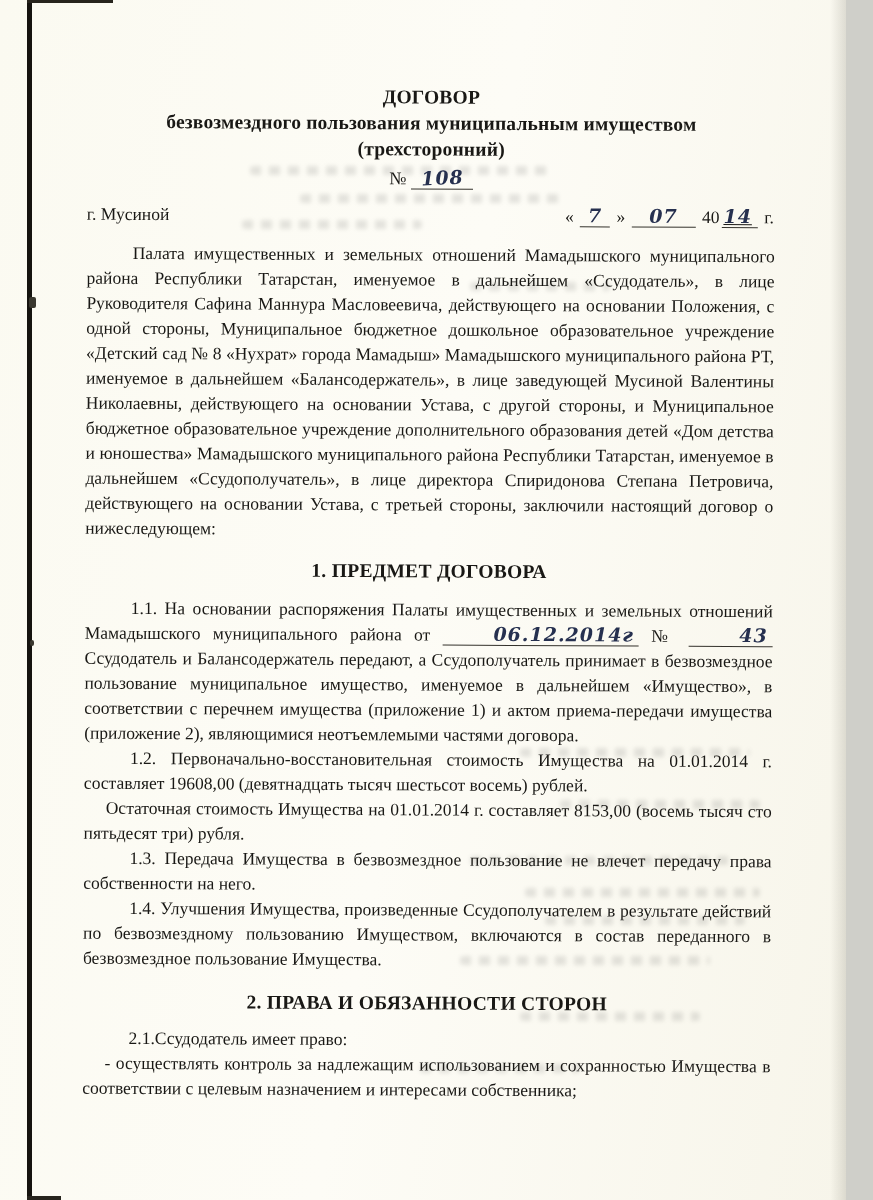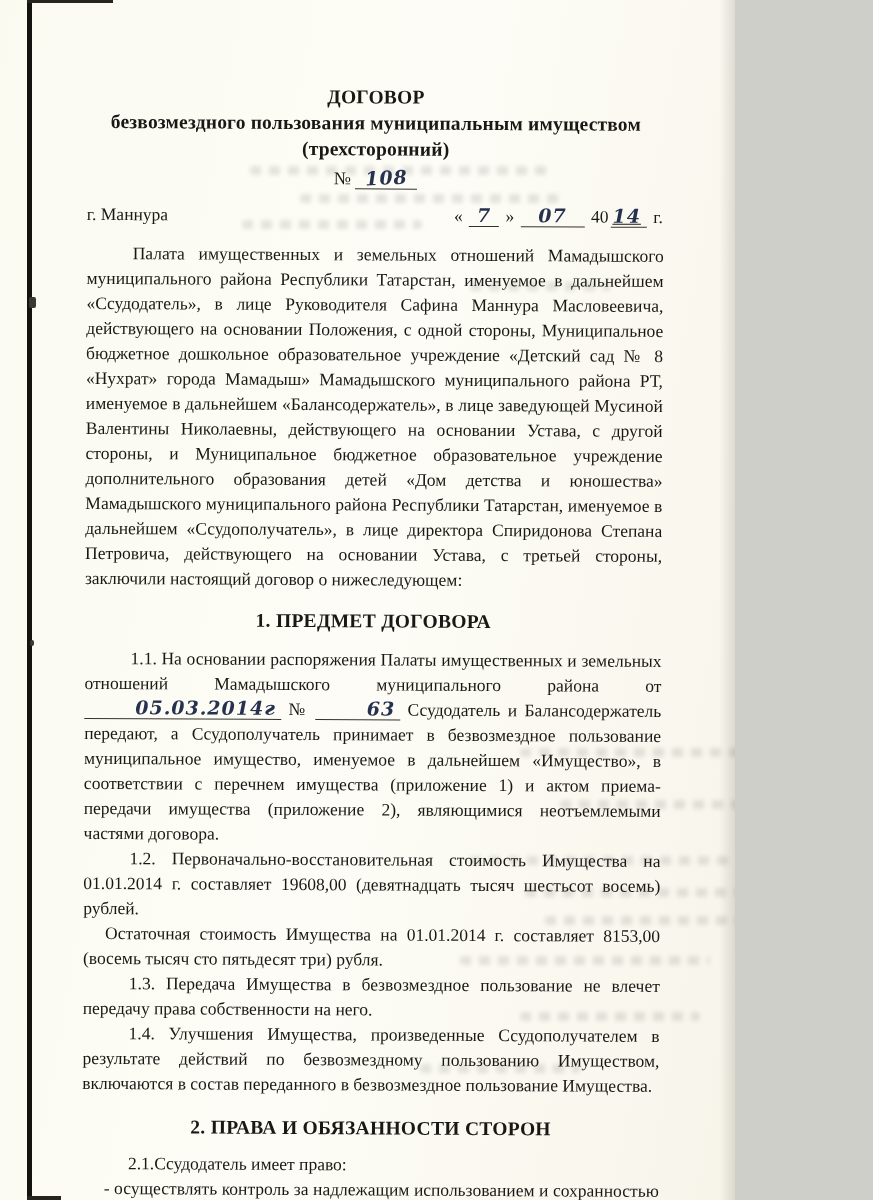--- a/index.html
+++ b/index.html
@@ -1,18 +1,18 @@
 <!DOCTYPE html>
 <html><head>
 <meta charset="utf-8">
 <style>
   * { margin:0; padding:0; box-sizing:border-box; }
   body { width:873px; background:#cfcfc9; font-family:"Liberation Serif", serif; }
   .scan {
-    position:relative; width:735px; height:1200px; overflow:hidden;
+    position:relative; width:846px; height:1200px; overflow:hidden;
     background:linear-gradient(100deg,#fbfaf1 0%, #fdfcf6 50%, #f7f5ea 100%);
   }
   .scan::after{
     content:''; position:absolute; right:0; top:0; bottom:0; width:16px;
     background:linear-gradient(to left, rgba(110,108,96,.20), rgba(0,0,0,0));
     pointer-events:none;
   }
   .edge-left { position:absolute; left:27px; top:0; bottom:0; width:5px; background:#15130f; }
   .tick-top  { position:absolute; left:27px; top:0; width:86px; height:3px; background:#27241d; }
   .tick-bottom{ position:absolute; left:27px; bottom:0; width:34px; height:4px; background:#27241d; }
@@ -88,40 +88,40 @@
       <div>безвозмездного пользования муниципальным имуществом</div>
       <div>(трехсторонний)</div>
     </div>
 
     <div class="numline">
       <span>№</span>
       <span class="blank numblank"><span class="hw hw-rot">108</span></span>
     </div>
 
     <div class="dateline">
-      <span>г. Маннура</span>
+      <span>г. Мусиной</span>
       <span class="date-group">
         <span>«</span>
         <span class="blank dayblank"><span class="hw">7</span></span>
         <span>»</span>
         <span class="blank monblank"><span class="hw">07</span></span>
         <span>40</span><span class="blank yearblank"><span class="hw">14</span></span>
         <span>г.</span>
       </span>
     </div>
 
     <p class="p preamble">Палата имущественных и земельных отношений Мамадышского муниципального района Республики Татарстан, именуемое в дальнейшем «Ссудодатель», в лице Руководителя Сафина Маннура Масловеевича, действующего на основании Положения, с одной стороны, Муниципальное бюджетное дошкольное образовательное учреждение «Детский сад № 8 «Нухрат» города Мамадыш» Мамадышского муниципального района РТ, именуемое в дальнейшем «Балансодержатель», в лице заведующей Мусиной Валентины Николаевны, действующего на основании Устава, с другой стороны, и Муниципальное бюджетное образовательное учреждение дополнительного образования детей «Дом детства и юношества» Мамадышского муниципального района Республики Татарстан, именуемое в дальнейшем «Ссудополучатель», в лице директора Спиридонова Степана Петровича, действующего на основании Устава, с третьей стороны, заключили настоящий договор о нижеследующем:</p>
 
     <div class="h">1. ПРЕДМЕТ ДОГОВОРА</div>
 
     <p class="p">
       <span>1.1. На основании распоряжения Палаты имущественных и земельных отношений Мамадышского муниципального района от</span>
-      <span class="blank dateblank"><span class="hw">05.03.2014г</span></span>
+      <span class="blank dateblank"><span class="hw">06.12.2014г</span></span>
       <span>№</span>
-      <span class="blank noblank"><span class="hw">63</span></span>
+      <span class="blank noblank"><span class="hw">43</span></span>
       <span>Ссудодатель и Балансодержатель передают, а Ссудополучатель принимает в безвозмездное пользование муниципальное имущество, именуемое в дальнейшем «Имущество», в соответствии с перечнем имущества (приложение 1) и актом приема-передачи имущества (приложение 2), являющимися неотъемлемыми частями договора.</span>
     </p>
 
     <p class="p">1.2. Первоначально-восстановительная стоимость Имущества на 01.01.2014 г. составляет 19608,00 (девятнадцать тысяч шестьсот восемь) рублей.</p>
     <p class="p p-sm">Остаточная стоимость Имущества на 01.01.2014 г. составляет 8153,00 (восемь тысяч сто пятьдесят три) рубля.</p>
     <p class="p">1.3. Передача Имущества в безвозмездное пользование не влечет передачу права собственности на него.</p>
     <p class="p">1.4. Улучшения Имущества, произведенные Ссудополучателем в результате действий по безвозмездному пользованию Имуществом, включаются в состав переданного в безвозмездное пользование Имущества.</p>
 
     <div class="h h2">2. ПРАВА И ОБЯЗАННОСТИ СТОРОН</div>
 

